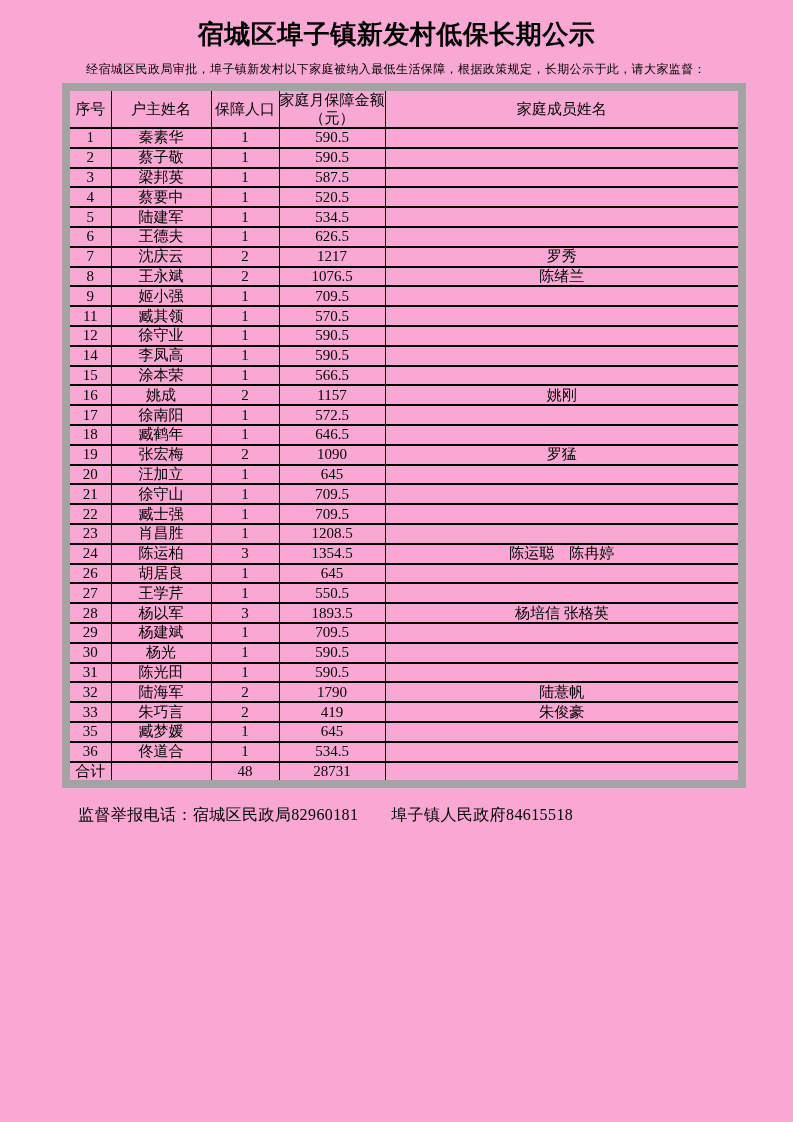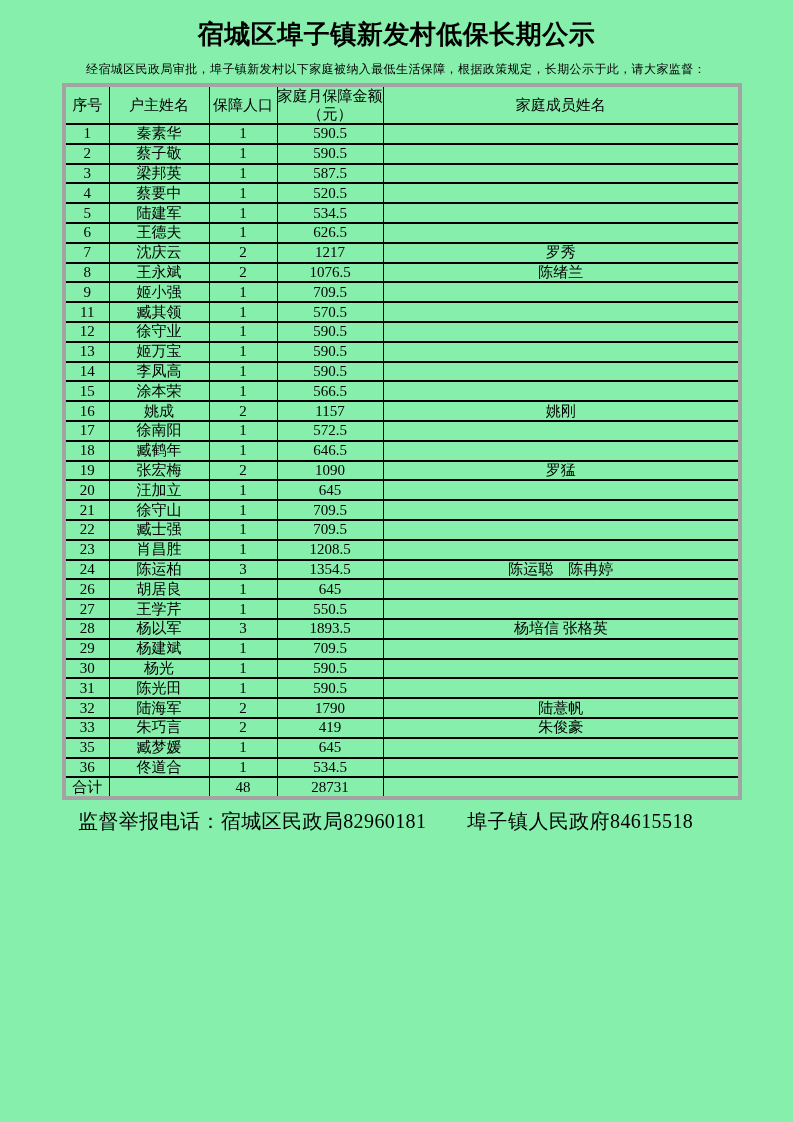--- a/index.html
+++ b/index.html
@@ -6,21 +6,21 @@
     margin: 0;
     padding: 0;
     background: #ffffff;
     color: #000000;
     font-family: "Liberation Serif", "DejaVu Serif", serif;
   }
   .page {
     position: relative;
     width: 793px;
     height: 1122px;
-    background: #86efac;
+    background: #f9a8d4;
     overflow: hidden;
   }
   .page-title {
     margin: 20px 0 0 0;
     text-align: center;
     font-size: 26px;
     font-weight: bold;
     letter-spacing: 0.5px;
     line-height: 30px;
   }
@@ -31,21 +31,21 @@
     line-height: 18px;
     letter-spacing: 0.4px;
     text-indent: 2em;
     text-align: justify;
   }
   table.benefits {
     margin: 5px 0 8px 62px;
     width: 676px;
     border-collapse: collapse;
     table-layout: fixed;
-    border: 4px solid #a3a3a3;
+    border: 8px solid #a3a3a3;
   }
   table.benefits th, table.benefits td {
     border: 1px solid #000;
     border-top-width: 2px;
     border-bottom-width: 2px;
     padding: 0;
     text-align: center;
     vertical-align: middle;
     overflow: hidden;
     font-weight: normal;
@@ -66,22 +66,22 @@
   }
   .col-no     { width: 45px;  }
   .col-name   { width: 100px; }
   .col-pop    { width: 68px;  }
   .col-amount { width: 106px; }
   .col-members{ width: 357px; }
   .outro {
     margin-top: 6px;
   }
   .hotline {
-    margin: 8px 0 0 78px;
-    font-size: 20px;
+    margin: 17px 0 0 78px;
+    font-size: 16px;
     letter-spacing: 0.4px;
   }
 </style>
 </head>
 <body>
 
 <div class="page">
 
   <h1 class="page-title">宿城区埠子镇新发村低保长期公示</h1>
 
@@ -176,27 +176,20 @@
           <td></td>
         </tr>
         <tr>
           <td>12</td>
           <td>徐守业</td>
           <td>1</td>
           <td>590.5</td>
           <td></td>
         </tr>
         <tr>
-          <td>13</td>
-          <td>姬万宝</td>
-          <td>1</td>
-          <td>590.5</td>
-          <td></td>
-        </tr>
-        <tr>
           <td>14</td>
           <td>李凤高</td>
           <td>1</td>
           <td>590.5</td>
           <td></td>
         </tr>
         <tr>
           <td>15</td>
           <td>涂本荣</td>
           <td>1</td>

